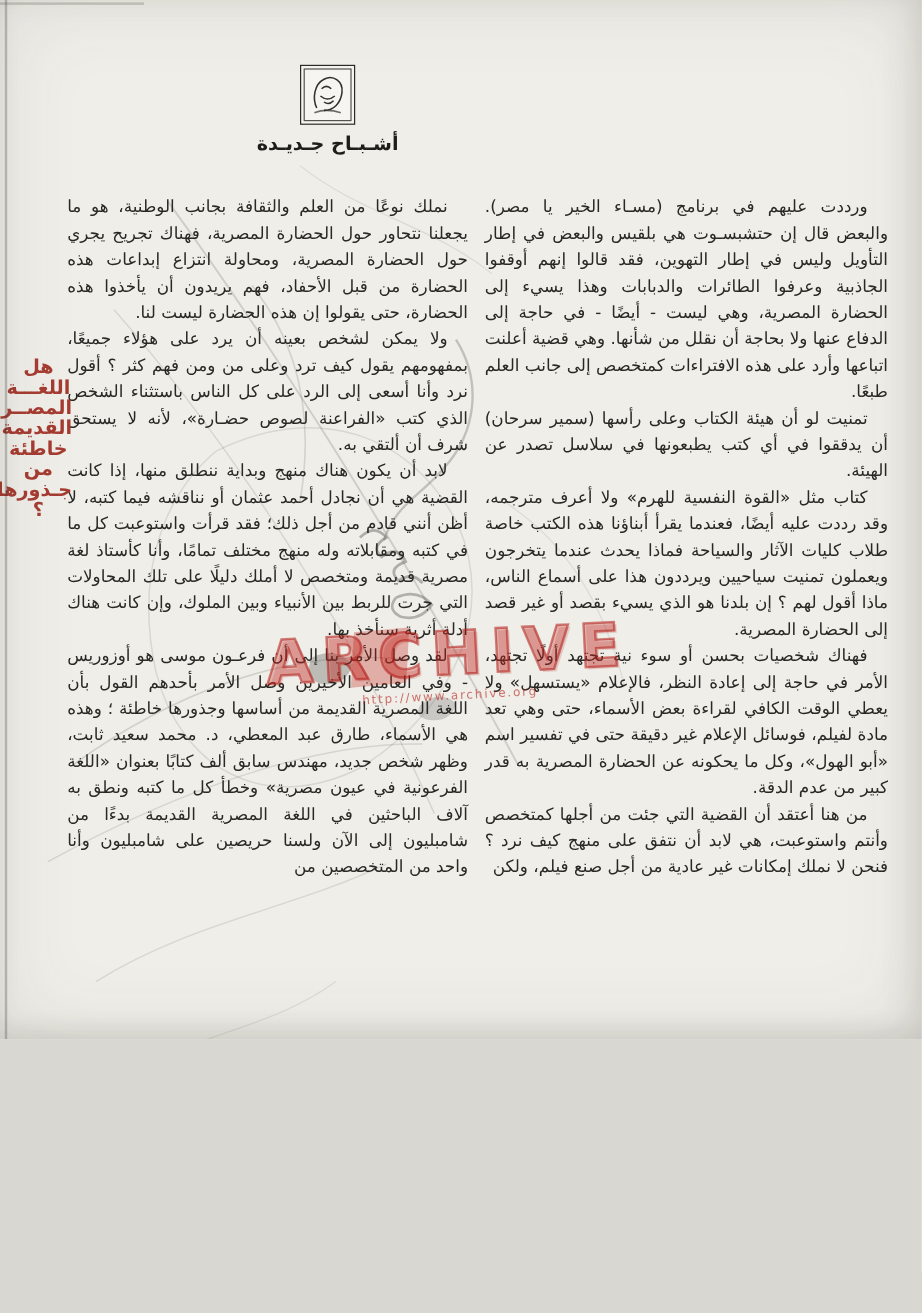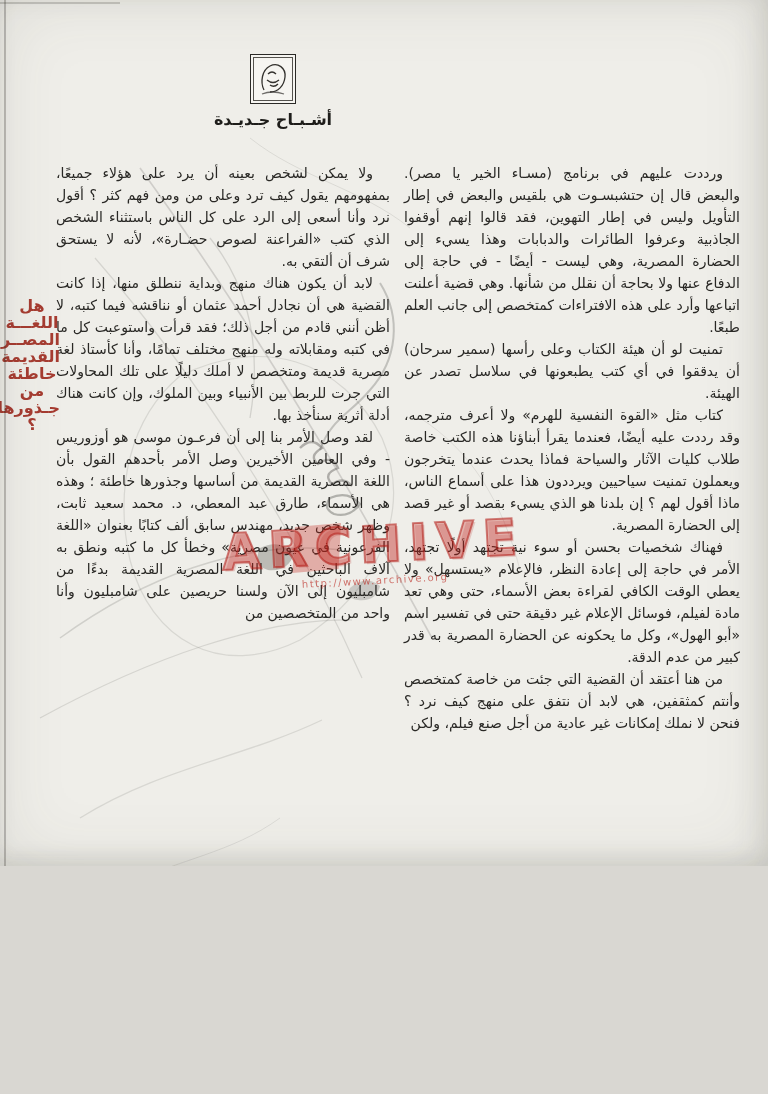--- a/index.html
+++ b/index.html
@@ -157,24 +157,25 @@
         <path d="M40,2 q4,4 0,8 M45,4 q3,4 0,7" fill="none" stroke="#1d1c1a" stroke-width="1.2"></path>
       </g>
     </svg>
   </div>
 
   <div class="col col-right">
     <p>ورددت عليهم في برنامج (مسـاء الخير يا مصر). والبعض قال إن حتشبسـوت هي بلقيس والبعض في إطار التأويل وليس في إطار التهوين، فقد قالوا إنهم أوقفوا الجاذبية وعرفوا الطائرات والدبابات وهذا يسيء إلى الحضارة المصرية، وهي ليست - أيضًا - في حاجة إلى الدفاع عنها ولا بحاجة أن نقلل من شأنها. وهي قضية أعلنت اتباعها وأرد على هذه الافتراءات كمتخصص إلى جانب العلم طبعًا.</p>
     <p>تمنيت لو أن هيئة الكتاب وعلى رأسها (سمير سرحان) أن يدققوا في أي كتب يطبعونها في سلاسل تصدر عن الهيئة.</p>
     <p>كتاب مثل «القوة النفسية للهرم» ولا أعرف مترجمه، وقد رددت عليه أيضًا، فعندما يقرأ أبناؤنا هذه الكتب خاصة طلاب كليات الآثار والسياحة فماذا يحدث عندما يتخرجون ويعملون تمنيت سياحيين ويرددون هذا على أسماع الناس، ماذا أقول لهم ؟ إن بلدنا هو الذي يسيء بقصد أو غير قصد إلى الحضارة المصرية.</p>
     <p>فهناك شخصيات بحسن أو سوء نية تجتهد أولًا تجتهد، الأمر في حاجة إلى إعادة النظر، فالإعلام «يستسهل» ولا يعطي الوقت الكافي لقراءة بعض الأسماء، حتى وهي تعد مادة لفيلم، فوسائل الإعلام غير دقيقة حتى في تفسير اسم «أبو الهول»، وكل ما يحكونه عن الحضارة المصرية به قدر كبير من عدم الدقة.</p>
-    <p>من هنا أعتقد أن القضية التي جئت من خاصة كمتخصص وأنتم كمثقفين، هي لابد أن نتفق على منهج كيف نرد ؟ فنحن لا نملك إمكانات غير عادية من أجل صنع فيلم، ولكن</p>
+    <p>من هنا أعتقد أن القضية التي جئت من أجلها كمتخصص وأنتم واستوعبت، هي لابد أن نتفق على منهج كيف نرد ؟ فنحن لا نملك إمكانات غير عادية من أجل صنع فيلم، ولكن</p>
   </div>
 
   <div class="col col-left">
+    <p>نملك نوعًا من العلم والثقافة بجانب الوطنية، هو ما يجعلنا نتحاور حول الحضارة المصرية، فهناك تجريح يجري حول الحضارة المصرية، ومحاولة انتزاع إبداعات هذه الحضارة من قبل الأحفاد، فهم يريدون أن يأخذوا هذه الحضارة، حتى يقولوا إن هذه الحضارة ليست لنا.</p>
     <p>ولا يمكن لشخص بعينه أن يرد على هؤلاء جميعًا، بمفهومهم يقول كيف ترد وعلى من ومن فهم كثر ؟ أقول نرد وأنا أسعى إلى الرد على كل الناس باستثناء الشخص الذي كتب «الفراعنة لصوص حضـارة»، لأنه لا يستحق شرف أن ألتقي به.</p>
     <p>لابد أن يكون هناك منهج وبداية ننطلق منها، إذا كانت القضية هي أن نجادل أحمد عثمان أو نناقشه فيما كتبه، لا أظن أنني قادم من أجل ذلك؛ فقد قرأت واستوعبت كل ما في كتبه ومقابلاته وله منهج مختلف تمامًا، وأنا كأستاذ لغة مصرية قديمة ومتخصص لا أملك دليلًا على تلك المحاولات التي جرت للربط بين الأنبياء وبين الملوك، وإن كانت هناك أدلة أثرية سنأخذ بها.</p>
     <p>لقد وصل الأمر بنا إلى أن فرعـون موسى هو أوزوريس - وفي العامين الأخيرين وصل الأمر بأحدهم القول بأن اللغة المصرية القديمة من أساسها وجذورها خاطئة ؛ وهذه هي الأسماء، طارق عبد المعطي، د. محمد سعيد ثابت، وظهر شخص جديد، مهندس سابق ألف كتابًا بعنوان «اللغة الفرعونية في عيون مصرية» وخطأ كل ما كتبه ونطق به آلاف الباحثين في اللغة المصرية القديمة بدءًا من شامبليون إلى الآن ولسنا حريصين على شامبليون وأنا واحد من المتخصصين من</p>
   </div>
 
   <div class="watermark">
     <div class="wm-block"></div>
     <div class="wm-text">ARCHIVE</div>
     <div class="wm-sub">http://www.archive.org</div>
   </div>

